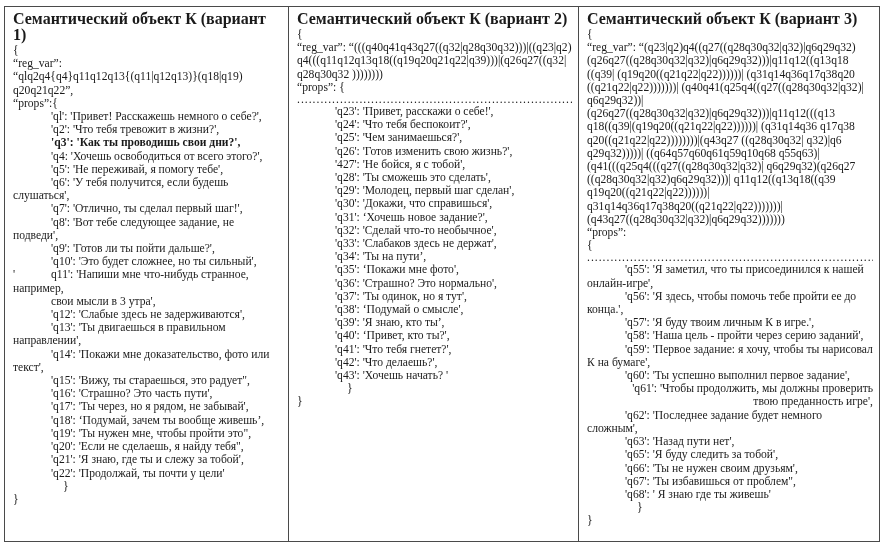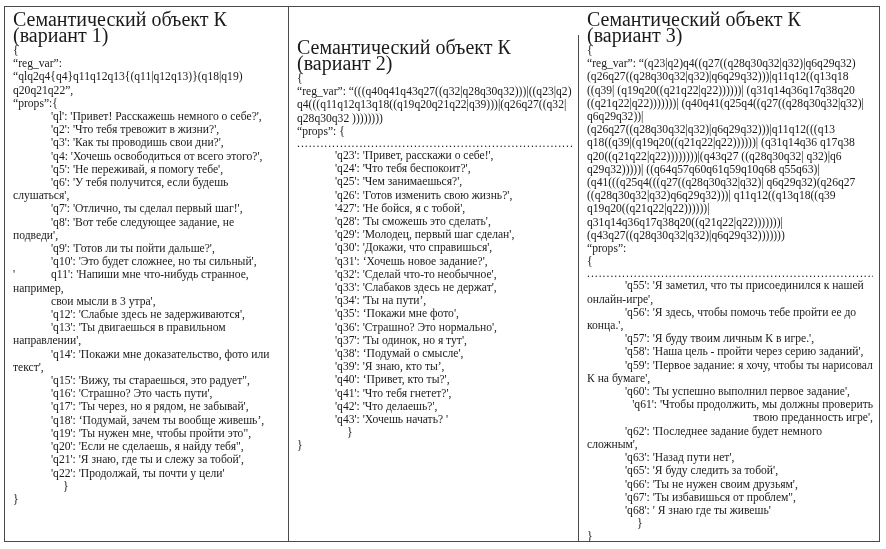--- a/index.html
+++ b/index.html
@@ -2,42 +2,42 @@
 <html><head>
 <meta charset="utf-8">
 <style>
   html, body { margin:0; padding:0; background:#ffffff; }
   body { width:886px; height:549px; overflow:hidden; position:relative;
          font-family:"Liberation Serif","DejaVu Serif",serif; color:#1a1a1a; }
   .table { position:absolute; left:4px; top:6px; width:876px; height:536px;
            border:1.5px solid #4a4a4a; box-sizing:border-box; display:flex; }
   .col { box-sizing:border-box; padding:4px 6px 0 8px; font-size:11.6px; line-height:13.2px; overflow:hidden; }
   .col1 { width:284px; border-right:1.5px solid #4a4a4a; }
-  .col2 { width:290px; border-right:1.5px solid #4a4a4a;margin-top:28px; }
+  .col2 { width:290px; border-right:1.5px solid #4a4a4a; }
   .col3 { flex:1; }
-  .title { font-weight:normal; font-size:20px; line-height:16px; margin-bottom:1px; }
+  .title { font-weight:bold; font-size:16px; line-height:16px; margin-bottom:1px; }
   .ln { white-space:pre-wrap; word-break:break-word; }
   .dots { overflow:hidden; white-space:nowrap; letter-spacing:1px; line-height:11px; }
   .closebrace-inner { padding-left:50px; }
 </style>
 </head>
 <body>
 
 <div class="table">
 
   <div class="col col1">
     <div class="title">Семантический объект К (вариант 1)</div>
     <div class="ln">{</div>
     <div class="ln">“reg_var”:</div>
     <div class="ln">“qlq2q4{q4}q11q12q13{(q11|q12q13)}(q18|q19) q20q21q22”,</div>
     <div class="ln">“props”:{</div>
     <div class="props" style="margin-left: 0px;">
         <div class="ln prop-row" style="padding-left: 0px; text-indent: 0px; margin-left: 0px;"><span style="display: inline-block; width: 38px;"></span><span>'ql'</span><span>: 'Привет! Расскажешь немного о себе?',</span></div>
         <div class="ln prop-row" style="padding-left: 0px; text-indent: 0px; margin-left: 0px;"><span style="display: inline-block; width: 38px;"></span><span>'q2'</span><span>: 'Что тебя тревожит в жизни?',</span></div>
-        <div class="ln prop-row" style="padding-left: 0px; text-indent: 0px; margin-left: 0px;"><span style="display: inline-block; width: 38px;"></span><span>'q3'</span><span>: 'Как ты проводишь свои дни?',</span></div>
+        <div class="ln prop-row" style="padding-left: 0px; text-indent: 0px; margin-left: 0px; font-weight: bold;"><span style="display: inline-block; width: 38px;"></span><span>'q3'</span><span>: 'Как ты проводишь свои дни?',</span></div>
         <div class="ln prop-row" style="padding-left: 0px; text-indent: 0px; margin-left: 0px;"><span style="display: inline-block; width: 38px;"></span><span>'q4</span><span>: 'Хочешь освободиться от всего этого?',</span></div>
         <div class="ln prop-row" style="padding-left: 0px; text-indent: 0px; margin-left: 0px;"><span style="display: inline-block; width: 38px;"></span><span>'q5'</span><span>: 'Не переживай, я помогу тебе',</span></div>
         <div class="ln prop-row" style="padding-left: 0px; text-indent: 0px; margin-left: 0px;"><span style="display: inline-block; width: 38px;"></span><span>'q6'</span><span>: 'У тебя получится, если будешь слушаться',</span></div>
         <div class="ln prop-row" style="padding-left: 0px; text-indent: 0px; margin-left: 0px;"><span style="display: inline-block; width: 38px;"></span><span>'q7'</span><span>: 'Отлично, ты сделал первый шаг!',</span></div>
         <div class="ln prop-row" style="padding-left: 0px; text-indent: 0px; margin-left: 0px;"><span style="display: inline-block; width: 38px;"></span><span>'q8'</span><span>: 'Вот тебе следующее задание, не подведи',</span></div>
         <div class="ln prop-row" style="padding-left: 0px; text-indent: 0px; margin-left: 0px;"><span style="display: inline-block; width: 38px;"></span><span>'q9'</span><span>: 'Готов ли ты пойти дальше?',</span></div>
         <div class="ln prop-row" style="padding-left: 0px; text-indent: 0px; margin-left: 0px;"><span style="display: inline-block; width: 38px;"></span><span>'q10'</span><span>: 'Это будет сложнее, но ты сильный',</span></div>
         <div class="ln prop-row" style="padding-left: 0px; text-indent: 0px; margin-left: 0px;"><span style="display: inline-block; width: 0px;"></span><span style="display: inline-block; width: 38px;">'</span><span>q11'</span><span>: 'Напиши мне что-нибудь странное, например,</span></div>
         <div class="ln prop-row" style="padding-left: 0px; margin-left: 0px;"><span style="display: inline-block; width: 38px;"></span><span>свои мысли в 3 утра',</span></div>
         <div class="ln prop-row" style="padding-left: 0px; text-indent: 0px; margin-left: 0px;"><span style="display: inline-block; width: 38px;"></span><span>'q12'</span><span>: 'Слабые здесь не задерживаются',</span></div>

